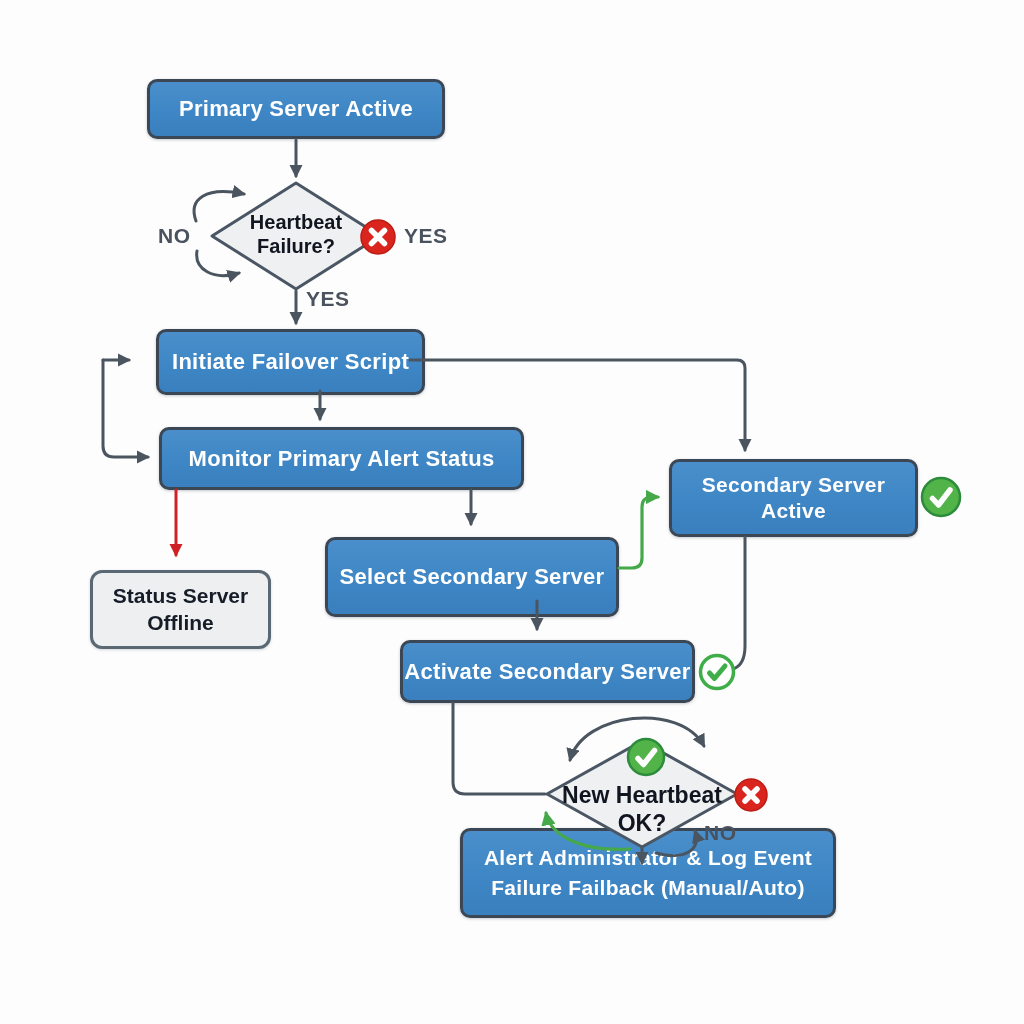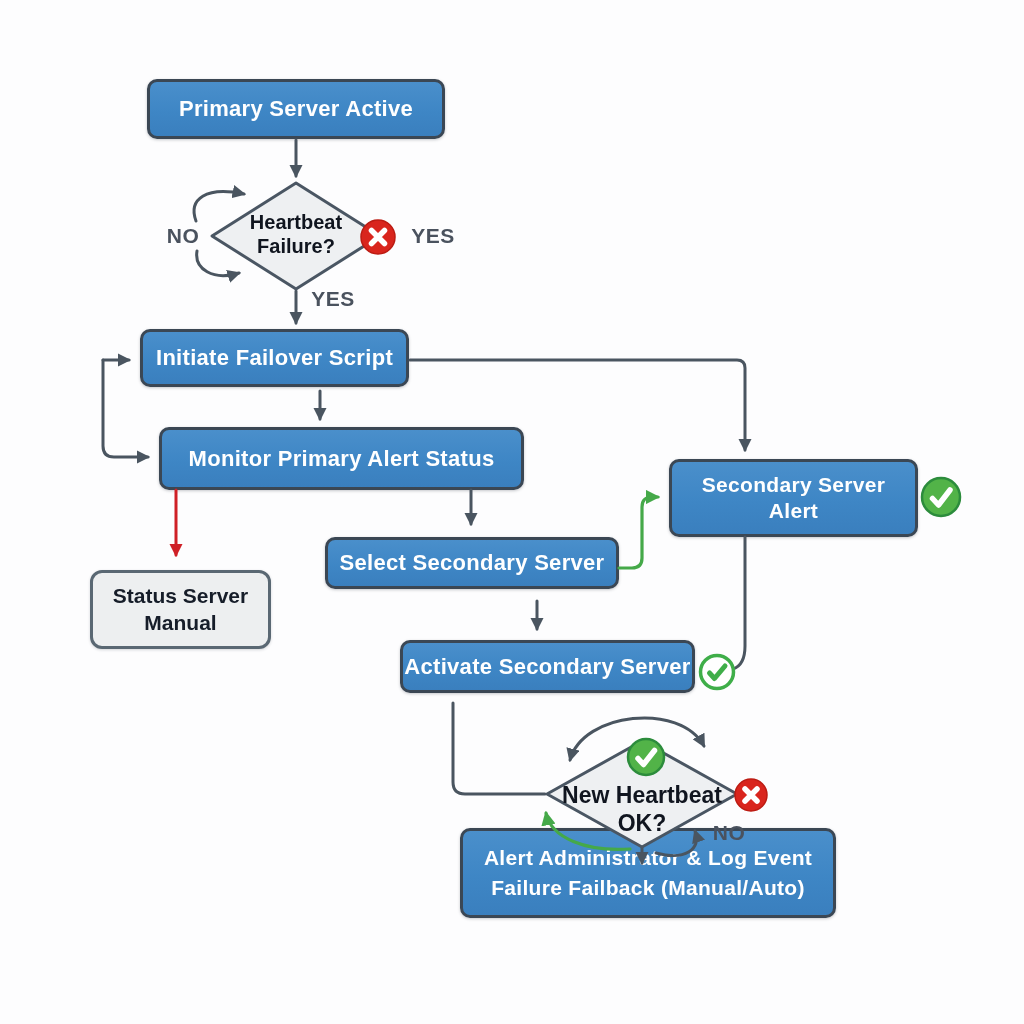--- a/index.html
+++ b/index.html
@@ -15,21 +15,21 @@
   .overlay{position:absolute;left:0;top:0;z-index:2;pointer-events:none;}
   .node{position:absolute;box-sizing:border-box;display:flex;flex-direction:column;align-items:center;justify-content:center;
         text-align:right;font-weight:bold;z-index:1;border-radius:10px;line-height:1.25;}
   .process{background:linear-gradient(180deg,var(--process-fill-light),var(--process-fill) 55%,#3a7fbe);
            border:3px solid var(--process-border);color:var(--process-text);
            box-shadow:0 1px 3px rgba(30,40,50,.25);letter-spacing:.3px;}
   .process .ln{white-space:nowrap;}
   .terminal{background:var(--terminal-fill);border:3px solid var(--terminal-border);color:var(--terminal-text);
             border-radius:12px;box-shadow:0 1px 3px rgba(30,40,50,.18);}
   .dtext{position:absolute;z-index:3;text-align:center;font-weight:bold;color:var(--decision-text);line-height:1.2;}
-  .elabel{position:absolute;z-index:3;font-weight:bold;color:var(--label-text);font-size:21px;text-align:center;letter-spacing:.5px;}
+  .elabel{position:absolute;z-index:3;font-weight:bold;color:var(--label-text);font-size:21px;letter-spacing:.5px;}
   .edge{fill:none;stroke:var(--connector);stroke-width:3;stroke-linecap:round;stroke-linejoin:round;}
   .edge.red{stroke:var(--connector-alert);}
   .edge.green{stroke:var(--connector-success);stroke-width:3.2;}
   .diamond{fill:var(--decision-fill);stroke:var(--decision-border);stroke-width:3;stroke-linejoin:round;}
   .xc{fill:var(--icon-error);stroke:#bc1b12;stroke-width:1.5;}
   .xg{stroke:#ffffff;stroke-width:5.5;stroke-linecap:round;fill:none;}
   .ckc{fill:var(--icon-success);stroke:#2c8c3c;stroke-width:2.5;}
   .ckg{stroke:#ffffff;stroke-width:5.5;stroke-linecap:round;stroke-linejoin:round;fill:none;}
   .cko{fill:#ffffff;stroke:#3fae49;stroke-width:3.5;}
   .ckgo{stroke:#3fae49;stroke-width:5;stroke-linecap:round;stroke-linejoin:round;fill:none;}
@@ -100,43 +100,43 @@
         <circle class="xc" r="16"></circle>
           <path class="xg" d="M-6,-6 L6,6 M6,-6 L-6,6"></path>
       </g>
     </g>
   </svg>
 
   <div class="node process" style="left:147px;top:79px;width:298px;height:60px;font-size:22px;">
     <span class="ln">Primary Server Active</span>
   </div>
 
-  <div class="node process" style="left:140px;top:329px;width:269px;height:58px;font-size:22px;">
+  <div class="node process" style="left:156px;top:329px;width:269px;height:66px;font-size:22px;">
     <span class="ln">Initiate Failover Script</span>
   </div>
 
   <div class="node process" style="left:159px;top:427px;width:365px;height:63px;font-size:22px;">
     <span class="ln">Monitor Primary Alert Status</span>
   </div>
 
   <div class="node terminal" style="left:90px;top:570px;width:181px;height:79px;font-size:21px;">
     <span class="ln">Status Server</span>
-    <span class="ln">Manual</span>
+    <span class="ln">Offline</span>
   </div>
 
-  <div class="node process" style="left:325px;top:537px;width:294px;height:52px;font-size:22px;">
+  <div class="node process" style="left:325px;top:537px;width:294px;height:80px;font-size:22px;">
     <span class="ln">Select Secondary Server</span>
   </div>
 
   <div class="node process" style="left:669px;top:459px;width:249px;height:78px;font-size:21px;">
     <span class="ln">Secondary Server</span>
-    <span class="ln">Alert</span>
+    <span class="ln">Active</span>
   </div>
 
-  <div class="node process" style="left:400px;top:640px;width:295px;height:53px;font-size:22px;">
+  <div class="node process" style="left:400px;top:640px;width:295px;height:63px;font-size:22px;">
     <span class="ln">Activate Secondary Server</span>
   </div>
 
   <div class="node process" style="left:460px;top:828px;width:376px;height:90px;font-size:21px;line-height:1.45;">
     <span class="ln">Alert Administrator &amp; Log Event</span>
     <span class="ln">Failure Failback (Manual/Auto)</span>
   </div>
 
   <div class="dtext" style="left:211px;top:210px;width:170px;font-size:20px;">
     <div>Heartbeat</div>

